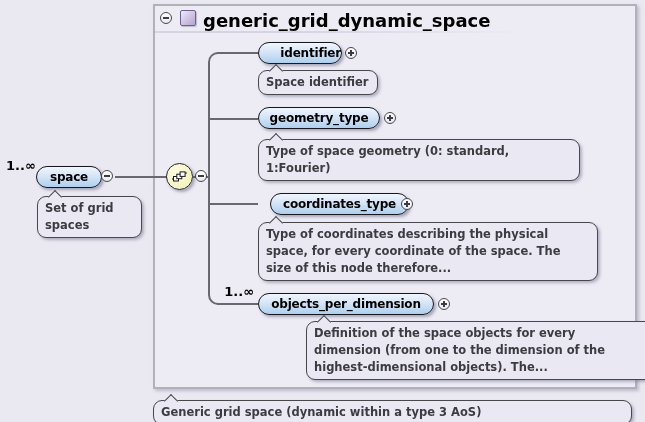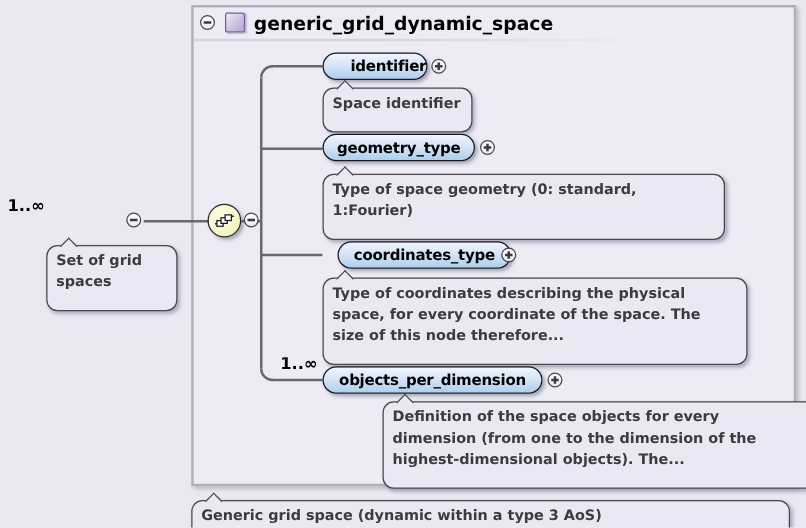--- a/index.html
+++ b/index.html
@@ -15,21 +15,21 @@
     position:absolute;left:153px;top:4px;width:484px;height:385px;
     box-sizing:border-box;border:2px solid #b2b0bb;background:#edecf5;
     box-shadow:2px 2px 3px rgba(110,110,135,.35);
   }
   .header-sep{
     position:absolute;left:155px;top:31px;width:372px;height:2px;
     background:linear-gradient(90deg,#d7d4e2 0%,#d7d4e2 40%,rgba(237,236,245,0) 100%);
   }
   .ct-title{
     position:absolute;left:203px;top:10px;
-    font-size:15px;font-weight:bold;color:#000;white-space:nowrap;
+    font-size:18px;font-weight:bold;color:#000;white-space:nowrap;
   }
   .ct-icon{
     position:absolute;left:180px;top:10px;width:14px;height:14px;
     border:1px solid #6f5f93;border-radius:2px;
     background:linear-gradient(135deg,#f0ecf7 0%,#d4c9e6 45%,#b4a3d0 100%);
     box-shadow:1px 1px 1px rgba(120,110,150,.4);
   }
 
   
   .pill{
@@ -65,21 +65,21 @@
     box-shadow:2px 2px 3px rgba(95,95,125,.5);
     display:flex;align-items:center;justify-content:center;
   }
 
   
   .ann{
     position:absolute;box-sizing:border-box;
     background:#eae8f3;border:1.5px solid #47474d;border-radius:9px;
     box-shadow:2px 2px 3px rgba(105,105,130,.45);
     font-size:11.5px;font-weight:bold;color:#3b3b41;line-height:17px;
-    padding:3px 8px 14px 7px;
+    padding:3px 8px 3px 7px;
   }
   .ann::before{
     content:'';position:absolute;top:-5.5px;left:12px;width:9px;height:9px;
     background:#eae8f3;border-left:1.5px solid #47474d;border-top:1.5px solid #47474d;
     transform:rotate(45deg);
   }
 
   
   .hline{position:absolute;height:2px;background:#68686e;}
   .vline{position:absolute;width:2px;background:#68686e;}
@@ -106,20 +106,23 @@
   <div class="hline" style="left:193px;top:176px;width:16px;"></div>
   <div class="vline" style="left:208px;top:62px;height:233px;"></div>
   <div class="elbow tl" style="left:208px;top:52px;"></div>
   <div class="elbow bl" style="left:208px;top:295px;"></div>
   <div class="hline" style="left:217px;top:52px;width:41px;"></div>
   <div class="hline" style="left:209px;top:118px;width:49px;"></div>
   <div class="hline" style="left:209px;top:203px;width:49px;"></div>
   <div class="hline" style="left:217px;top:303px;width:41px;"></div>
 
   <span class="card" style="left:6px;top:158px;">1..∞</span>
+  <div class="pill" style="left:36px;top:166px;width:66px;">
+    <span>space</span>
+  </div>
   <span class="toggle" style="left:101px;top:170px;"></span>
 
   <div class="compositor">
     <svg width="17" height="17" viewBox="0 0 17 17">
       <path d="M1 11 L4 11 M13 5 L16 5" stroke="#1a1a1a" stroke-width="1.2" fill="none"></path>
       <rect x="2.5" y="8.5" width="5" height="4.5" fill="#ffffff" stroke="#1a1a1a" stroke-width="1"></rect>
       <rect x="5.8" y="6.2" width="5" height="4.5" fill="#ffffff" stroke="#1a1a1a" stroke-width="1"></rect>
       <rect x="9.1" y="3.9" width="5" height="4.5" fill="#ffffff" stroke="#1a1a1a" stroke-width="1"></rect>
     </svg>
   </div>

